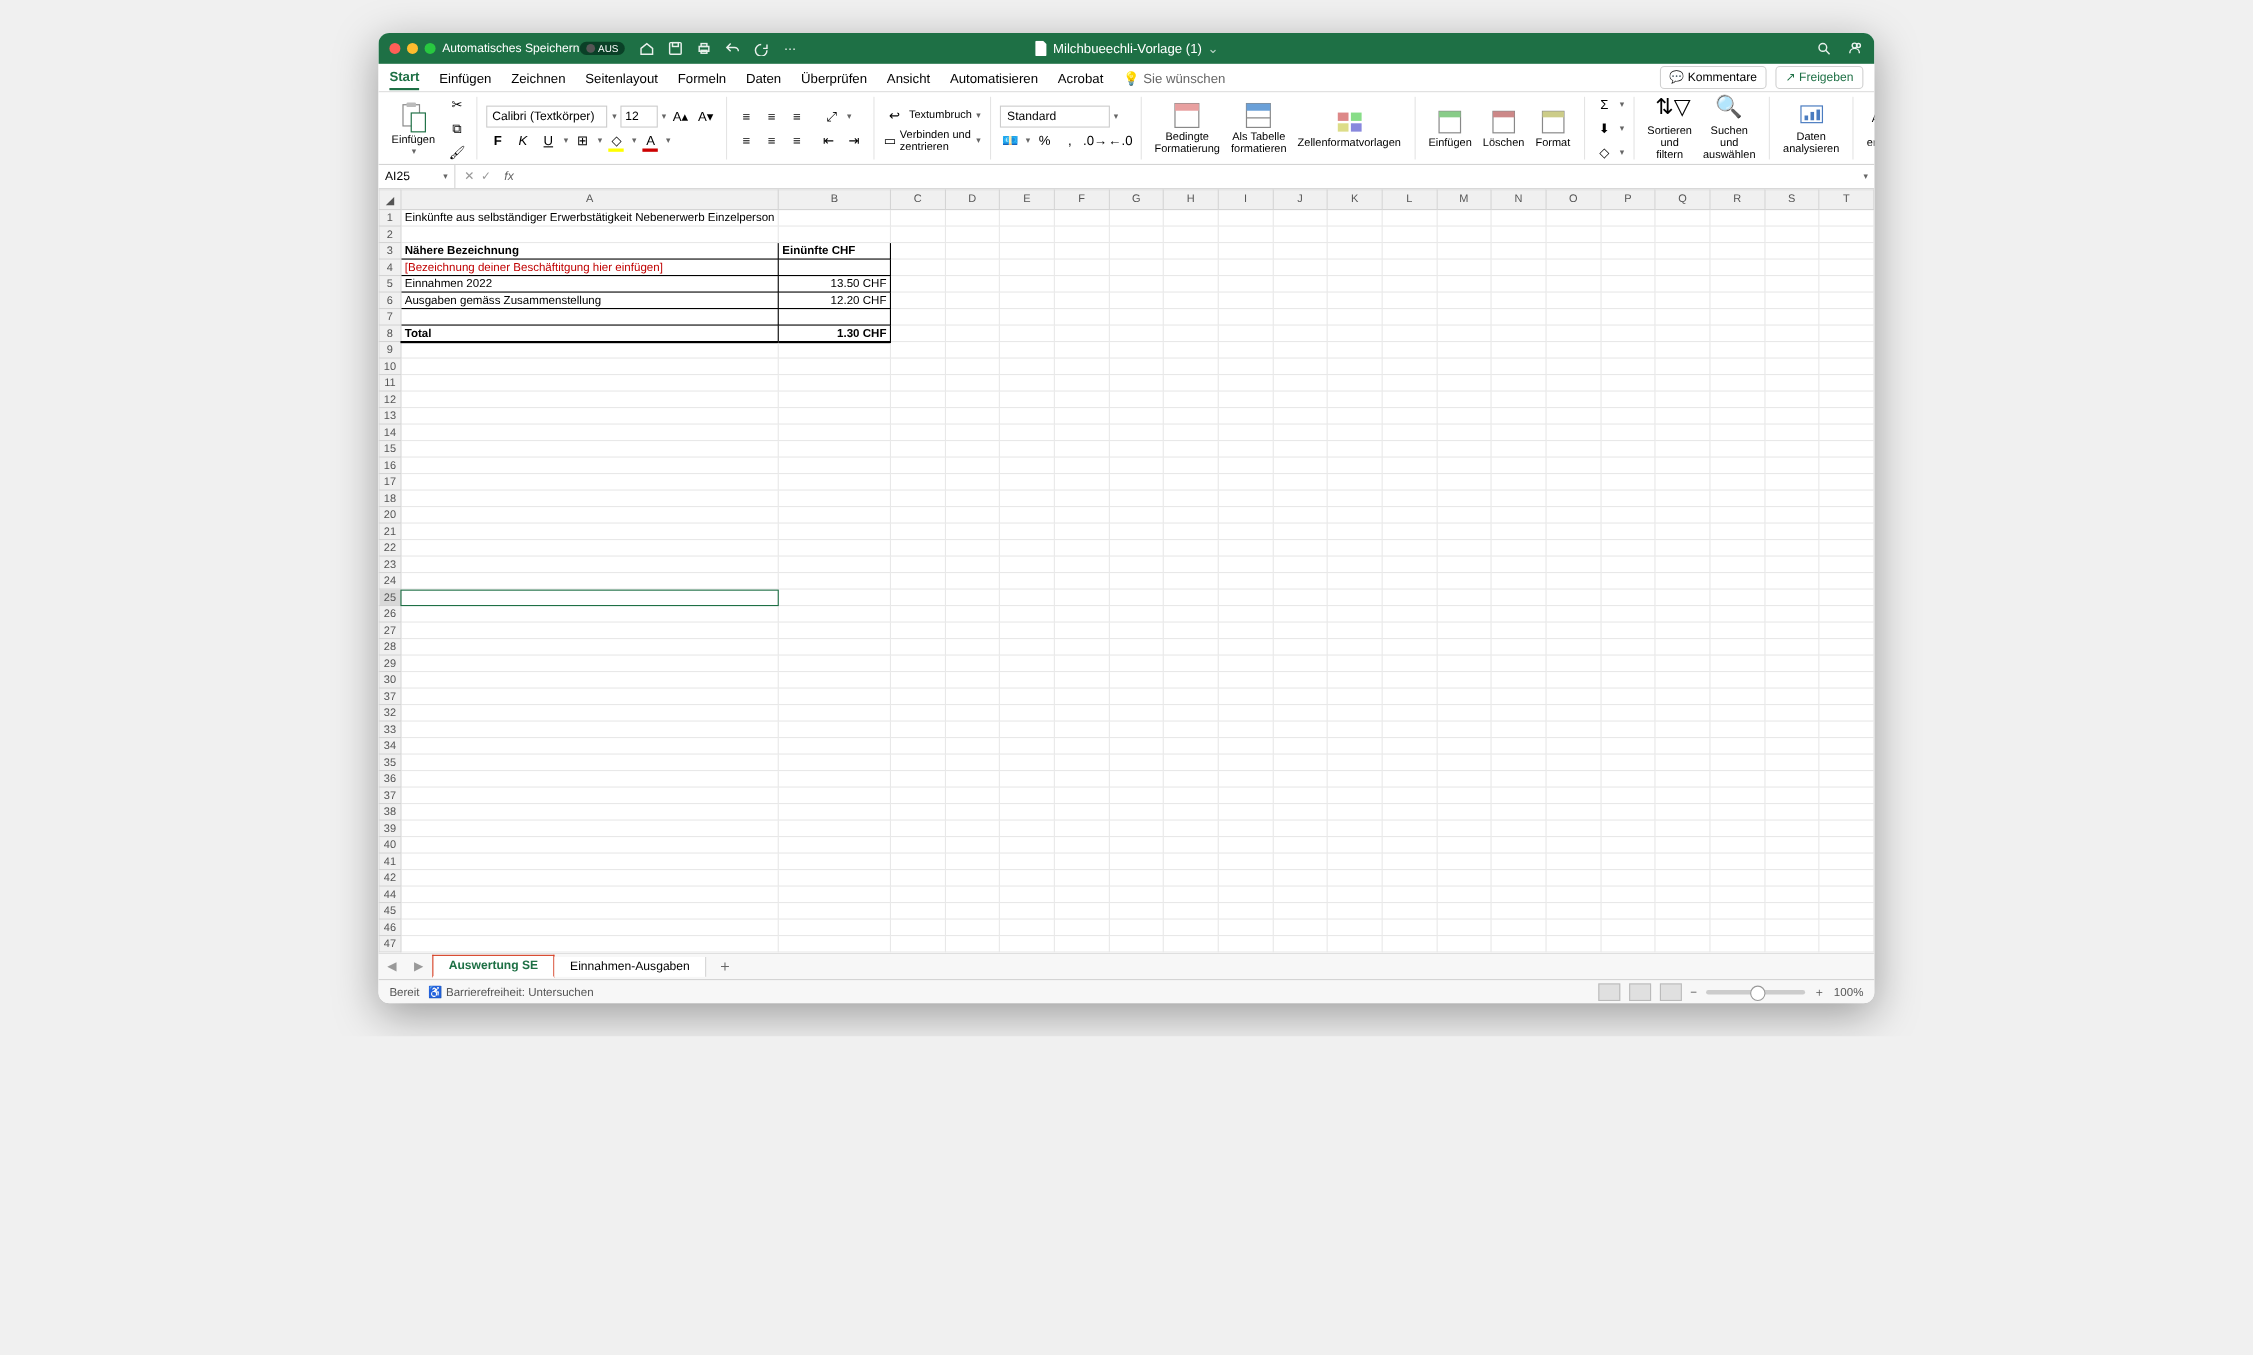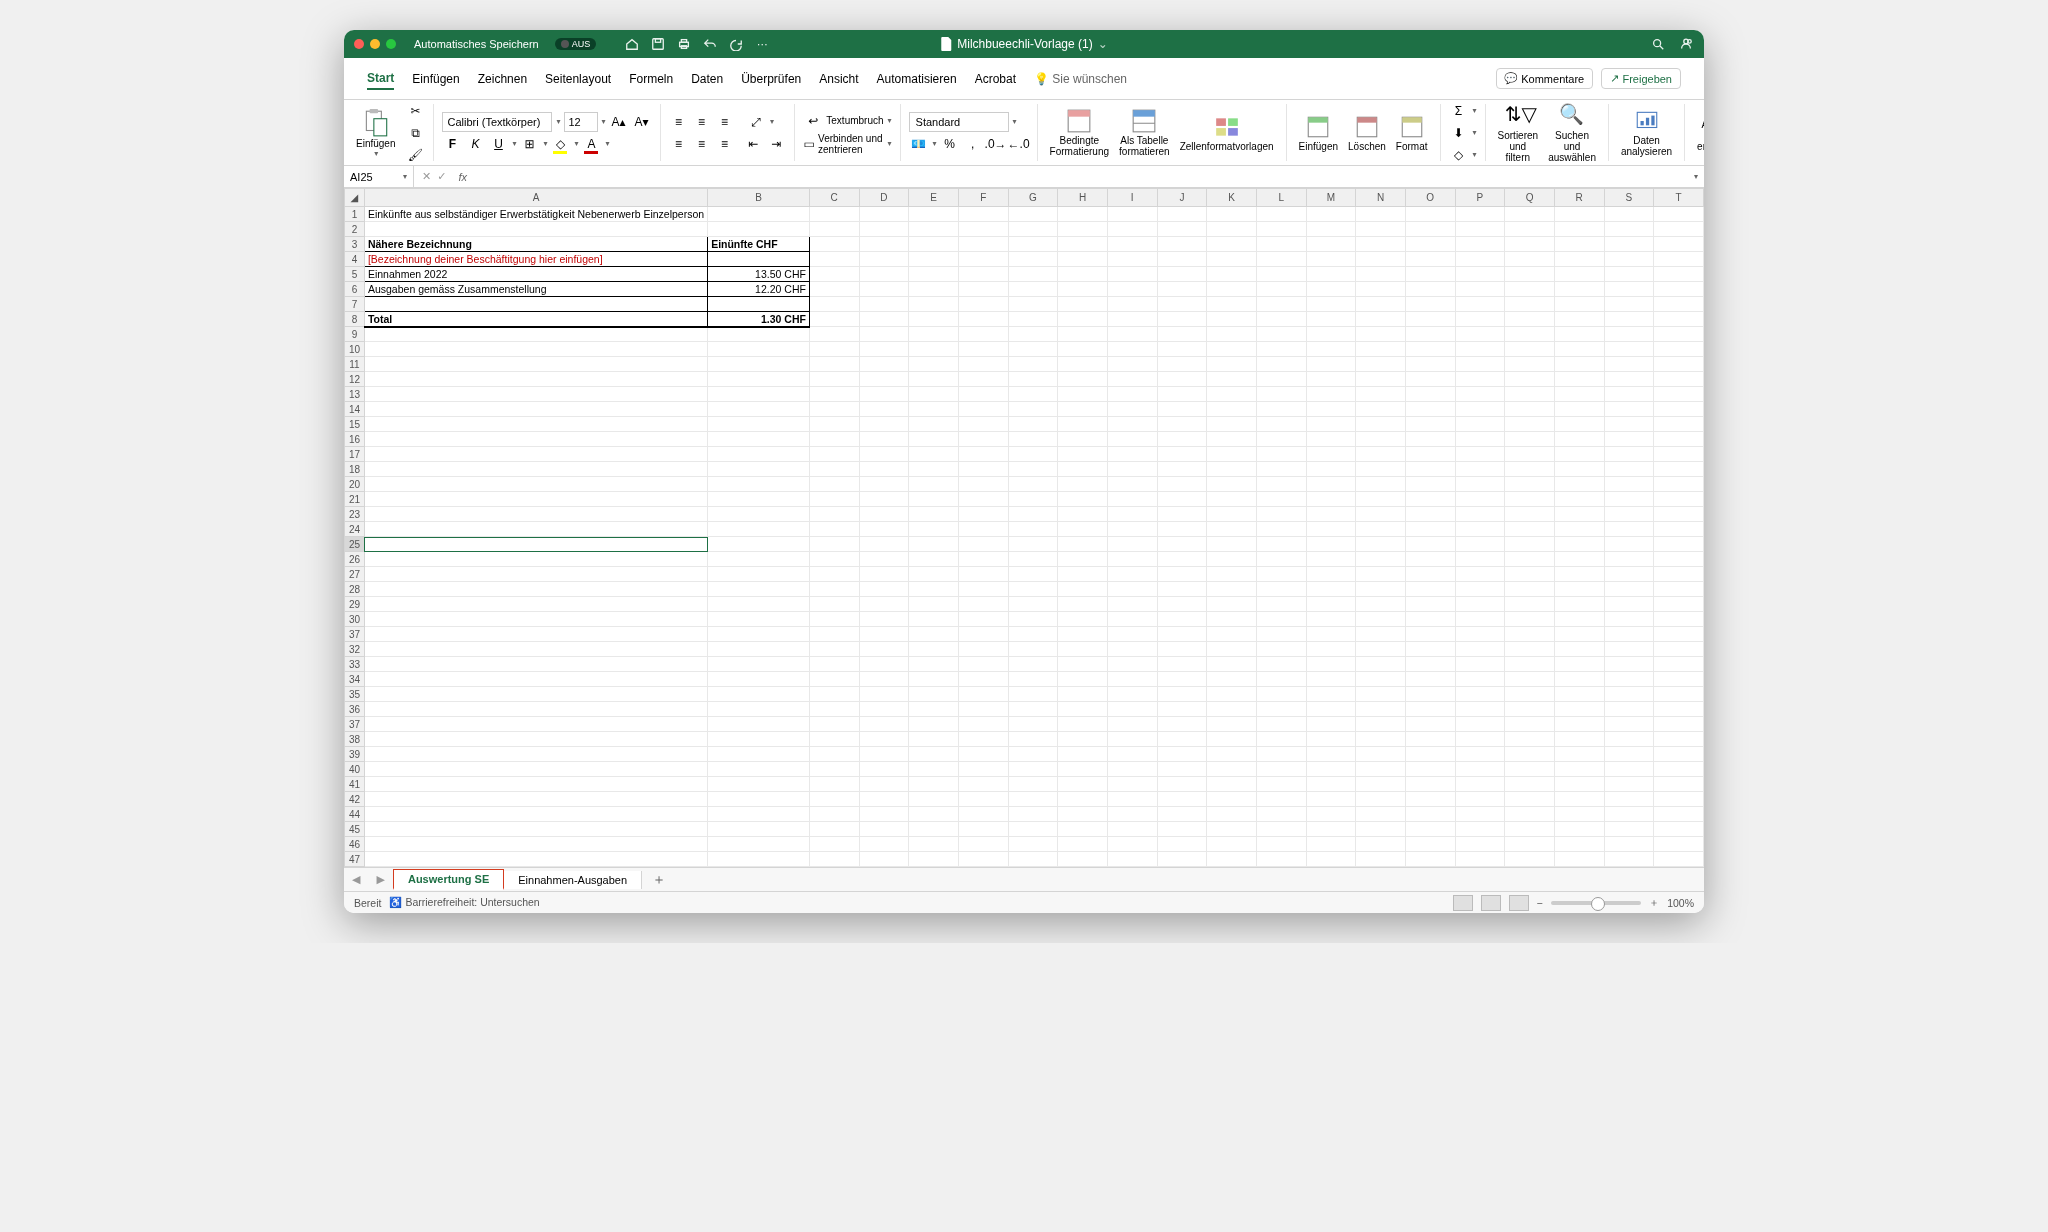--- a/index.html
+++ b/index.html
@@ -2,29 +2,29 @@
 <html><head>
 <meta charset="utf-8">
 <style>
 *{box-sizing:border-box;margin:0;padding:0;font-family:-apple-system,BlinkMacSystemFont,"Segoe UI",sans-serif}
 body{background:#f0f0f0;display:flex;align-items:flex-start;justify-content:center;padding:30px}
 .window{width:1360px;background:#fff;border-radius:10px;box-shadow:0 10px 40px rgba(0,0,0,.35);overflow:hidden}
 .titlebar{background:#1e7045;height:28px;display:flex;align-items:center;padding:0 10px;color:#fff;font-size:11px;position:relative}
 .tl{position:absolute;left:10px;display:flex;gap:6px;align-items:center}
 .tl-dot{width:10px;height:10px;border-radius:50%}
 .red{background:#ff5f57}.yellow{background:#febc2e}.green{background:#28c840}
-.autosave{margin-left:60px;display:flex;align-items:center;gap:16px}
+.autosave{margin-left:48px;display:flex;align-items:center;gap:0}
 .autosave-toggle{background:#0a4027;border-radius:8px;padding:1px 6px;font-size:9px;display:flex;align-items:center;gap:3px}
 .autosave-toggle::before{content:"";width:8px;height:8px;border-radius:50%;background:#555}
 .tb-icons{display:flex;gap:10px;margin-left:12px}
 .tb-icon{width:16px;height:16px;display:flex;align-items:center;justify-content:center;cursor:pointer;opacity:.9}
 .tb-icon svg{width:14px;height:14px;stroke:#fff;fill:none;stroke-width:1.5}
 .title-center{position:absolute;left:50%;transform:translateX(-50%);display:flex;align-items:center;gap:5px;font-size:12px}
 .title-right{position:absolute;right:10px;display:flex;gap:12px}
-.menubar{background:#fff;border-bottom:1px solid #d4d4d4;height:42px;display:flex;align-items:center;padding:0 23px;gap:18px;font-size:12px}
+.menubar{background:#fff;border-bottom:1px solid #d4d4d4;height:26px;display:flex;align-items:center;padding:0 10px;gap:18px;font-size:12px}
 .menu-item{cursor:pointer;padding:3px 0}
 .menu-item.active{font-weight:600;border-bottom:2px solid #1e7045;color:#1e7045}
 .menu-right{margin-left:auto;display:flex;gap:8px}
 .btn{border:1px solid #d0d0d0;border-radius:4px;padding:3px 8px;font-size:11px;cursor:pointer;display:flex;align-items:center;gap:3px;background:#fff}
 .ribbon{background:#fff;border-bottom:1px solid #d4d4d4;height:66px;display:flex;align-items:stretch;padding:4px 0}
 .rgroup{border-right:1px solid #e4e4e4;padding:2px 8px;display:flex;flex-direction:column;justify-content:center;gap:2px;font-size:10px}
 .rgroup.big{flex-direction:row;align-items:center}
 .paste-btn{display:flex;flex-direction:column;align-items:center;gap:0;cursor:pointer;padding:0 4px}
 .paste-icon{width:28px;height:30px}
 .rb-row{display:flex;gap:3px;align-items:center}
@@ -829,20 +829,43 @@
             <td class="cell col-rest"></td>
             <td class="cell col-rest"></td>
             <td class="cell col-rest"></td>
             <td class="cell col-rest"></td>
             <td class="cell col-rest"></td>
             <td class="cell col-rest"></td>
             <td class="cell col-rest"></td>
             <td class="cell col-rest"></td>
           </tr>
           <tr>
+            <td class="rowhdr">22</td>
+            <td class="cell col-a"></td>
+            <td class="cell col-b"></td>
+            <td class="cell col-rest"></td>
+            <td class="cell col-rest"></td>
+            <td class="cell col-rest"></td>
+            <td class="cell col-rest"></td>
+            <td class="cell col-rest"></td>
+            <td class="cell col-rest"></td>
+            <td class="cell col-rest"></td>
+            <td class="cell col-rest"></td>
+            <td class="cell col-rest"></td>
+            <td class="cell col-rest"></td>
+            <td class="cell col-rest"></td>
+            <td class="cell col-rest"></td>
+            <td class="cell col-rest"></td>
+            <td class="cell col-rest"></td>
+            <td class="cell col-rest"></td>
+            <td class="cell col-rest"></td>
+            <td class="cell col-rest"></td>
+            <td class="cell col-rest"></td>
+          </tr>
+          <tr>
             <td class="rowhdr">23</td>
             <td class="cell col-a"></td>
             <td class="cell col-b"></td>
             <td class="cell col-rest"></td>
             <td class="cell col-rest"></td>
             <td class="cell col-rest"></td>
             <td class="cell col-rest"></td>
             <td class="cell col-rest"></td>
             <td class="cell col-rest"></td>
             <td class="cell col-rest"></td>

